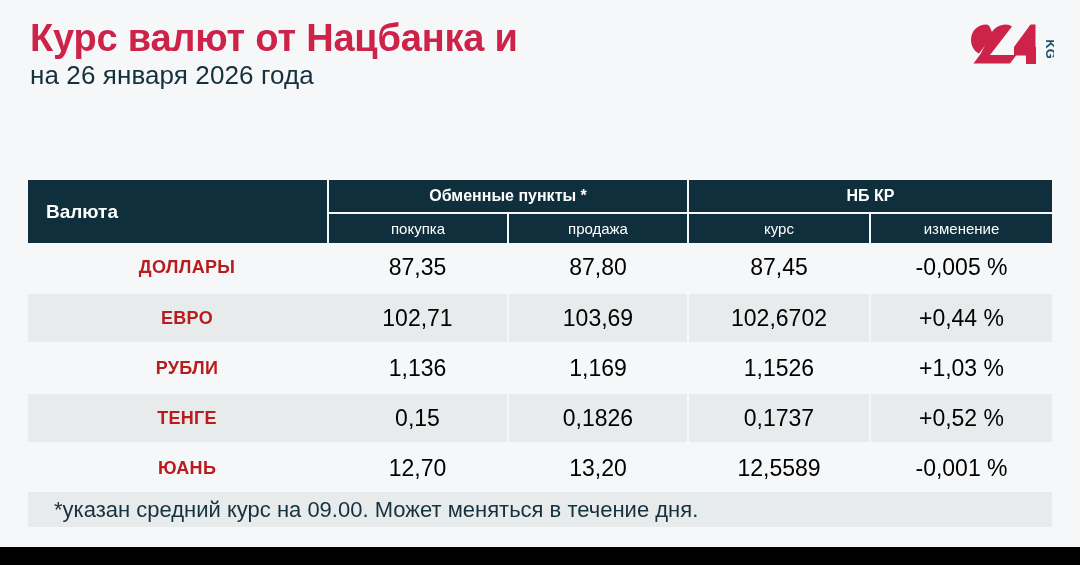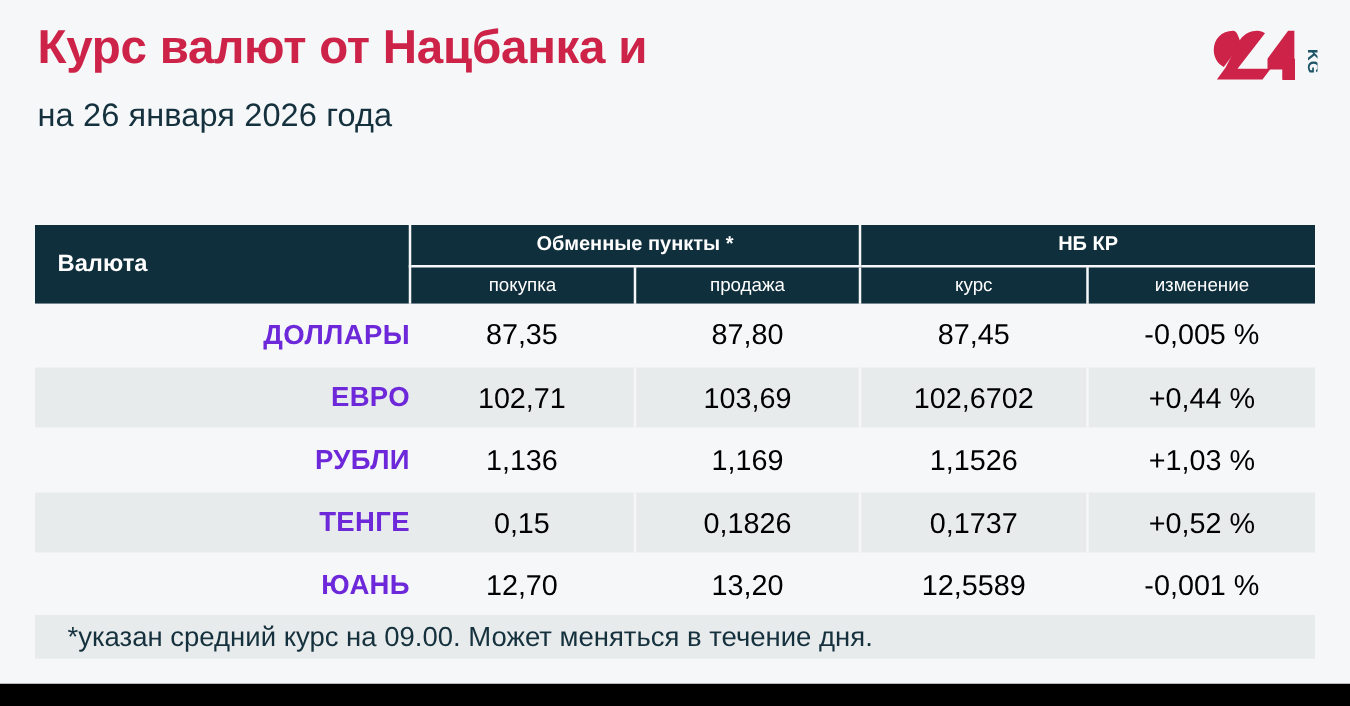--- a/index.html
+++ b/index.html
@@ -25,21 +25,20 @@
     width:700px;
   }
   .title {
     font-size:38px;
     font-weight:bold;
     line-height:1.17;
     color:#ce2348;
     letter-spacing:-0.2px;
   }
   .subtitle {
-    margin-top:17px;
     font-size:26px;
     font-weight:normal;
     color:#15313d;
     letter-spacing:0.1px;
   }
 
   
   .logo {
     position:absolute;
     right:26px; top:22px;
@@ -92,25 +91,25 @@
 
   tbody td {
     height:50px;
     font-size:23px;
     color:#000000;
     text-align:center;
     vertical-align:middle;
     border-bottom:2px solid #f5f7f9;
   }
   tbody td.cell-cur {
-    text-align:right;
+    text-align:center;
     padding-left:18px;
-    font-size:22px;
-    font-weight:bold;
-    color:#6d28d9;
+    font-size:18px;
+    font-weight:bold;
+    color:#b91c1c;
     letter-spacing:0.3px;
   }
   tbody td.sep { border-left:2px solid #f5f7f9; }
   tbody tr.odd  td { background:#f5f7f9; }
   tbody tr.even td { background:#e8ebec; }
 
   
   .footnote {
     position:absolute;
     left:28px; top:492px;

